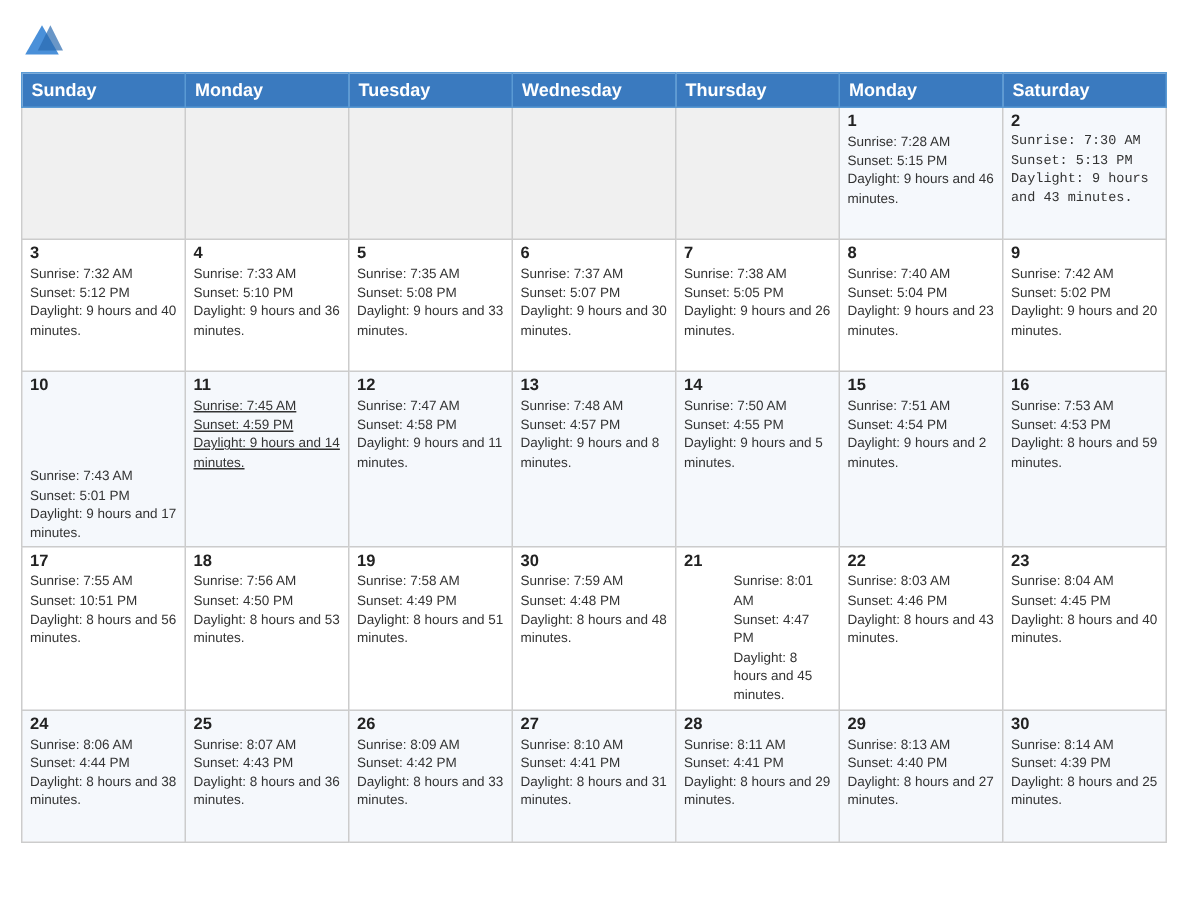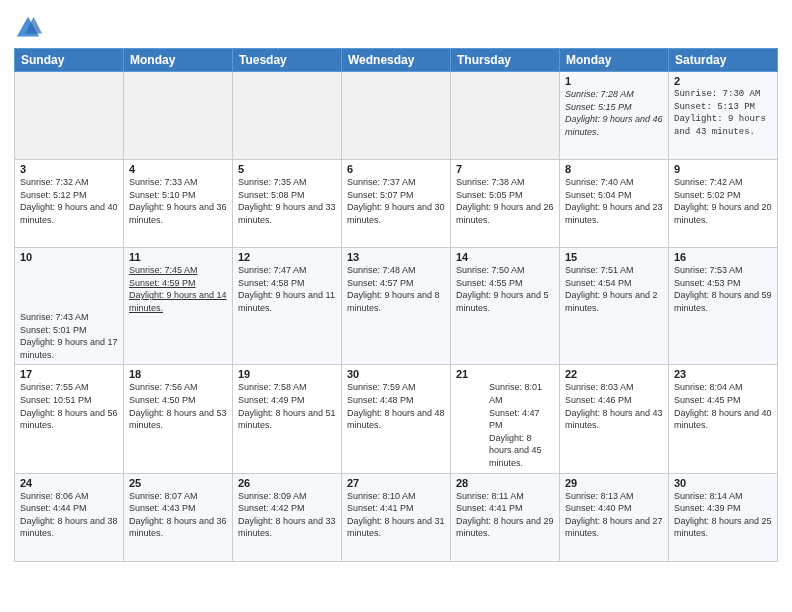--- a/index.html
+++ b/index.html
@@ -142,21 +142,21 @@
     </thead>
     <tbody id="calendar-body">
     <tr>
           <td class="empty-cell"></td>
           <td class="empty-cell"></td>
           <td class="empty-cell"></td>
           <td class="empty-cell"></td>
           <td class="empty-cell"></td>
           <td>
             <span class="day-num">1</span>
-            <div class="day-info" style="white-space: pre-line; font-style: italic;">Sunrise: 7:28 AM
+            <div class="day-info" style="white-space: pre-line;">Sunrise: 7:28 AM
 Sunset: 5:15 PM
 Daylight: 9 hours and 46 minutes.</div>
           </td>
           <td>
             <span class="day-num">2</span>
             <div class="day-info" style="white-space: pre-line; font-family: Liberation Mono, monospace;">Sunrise: 7:30 AM
 Sunset: 5:13 PM
 Daylight: 9 hours and 43 minutes.</div>
           </td>
         </tr>

